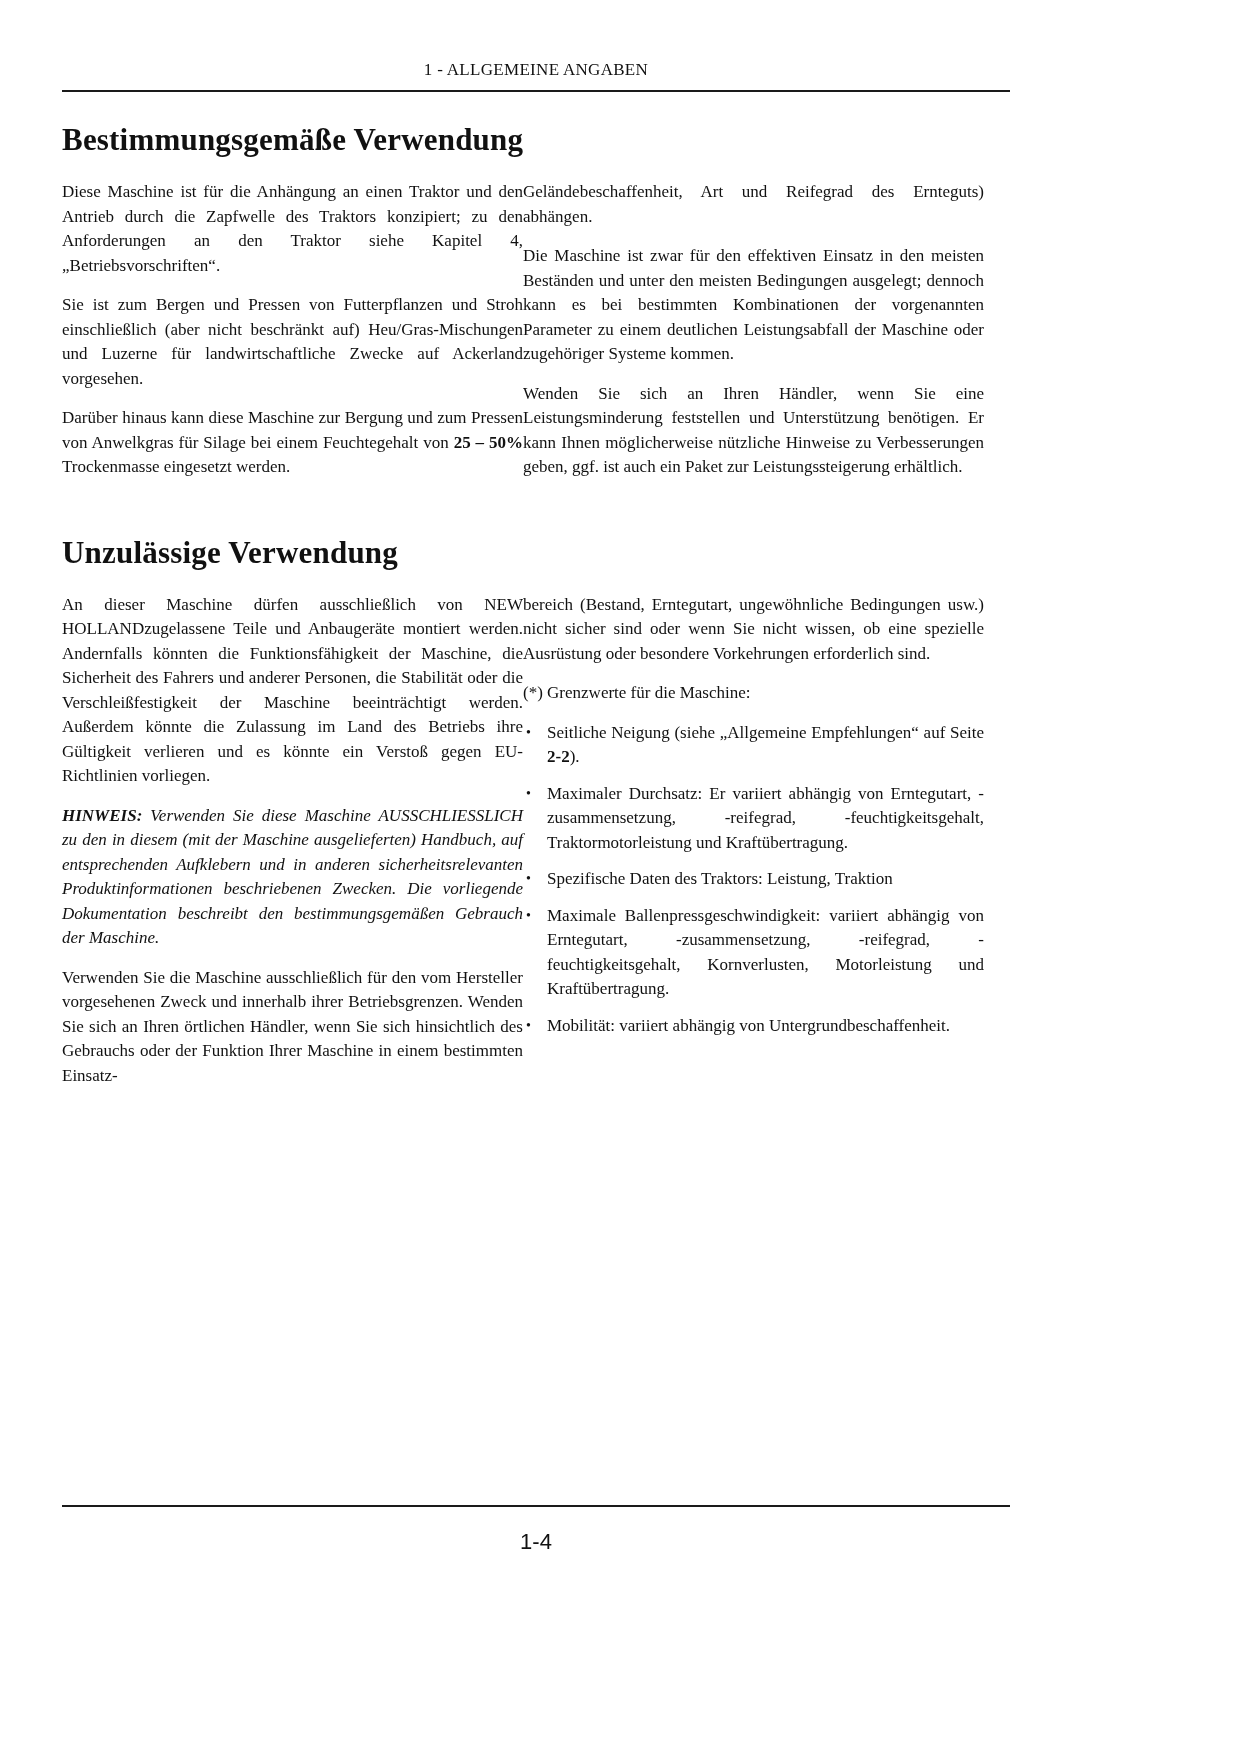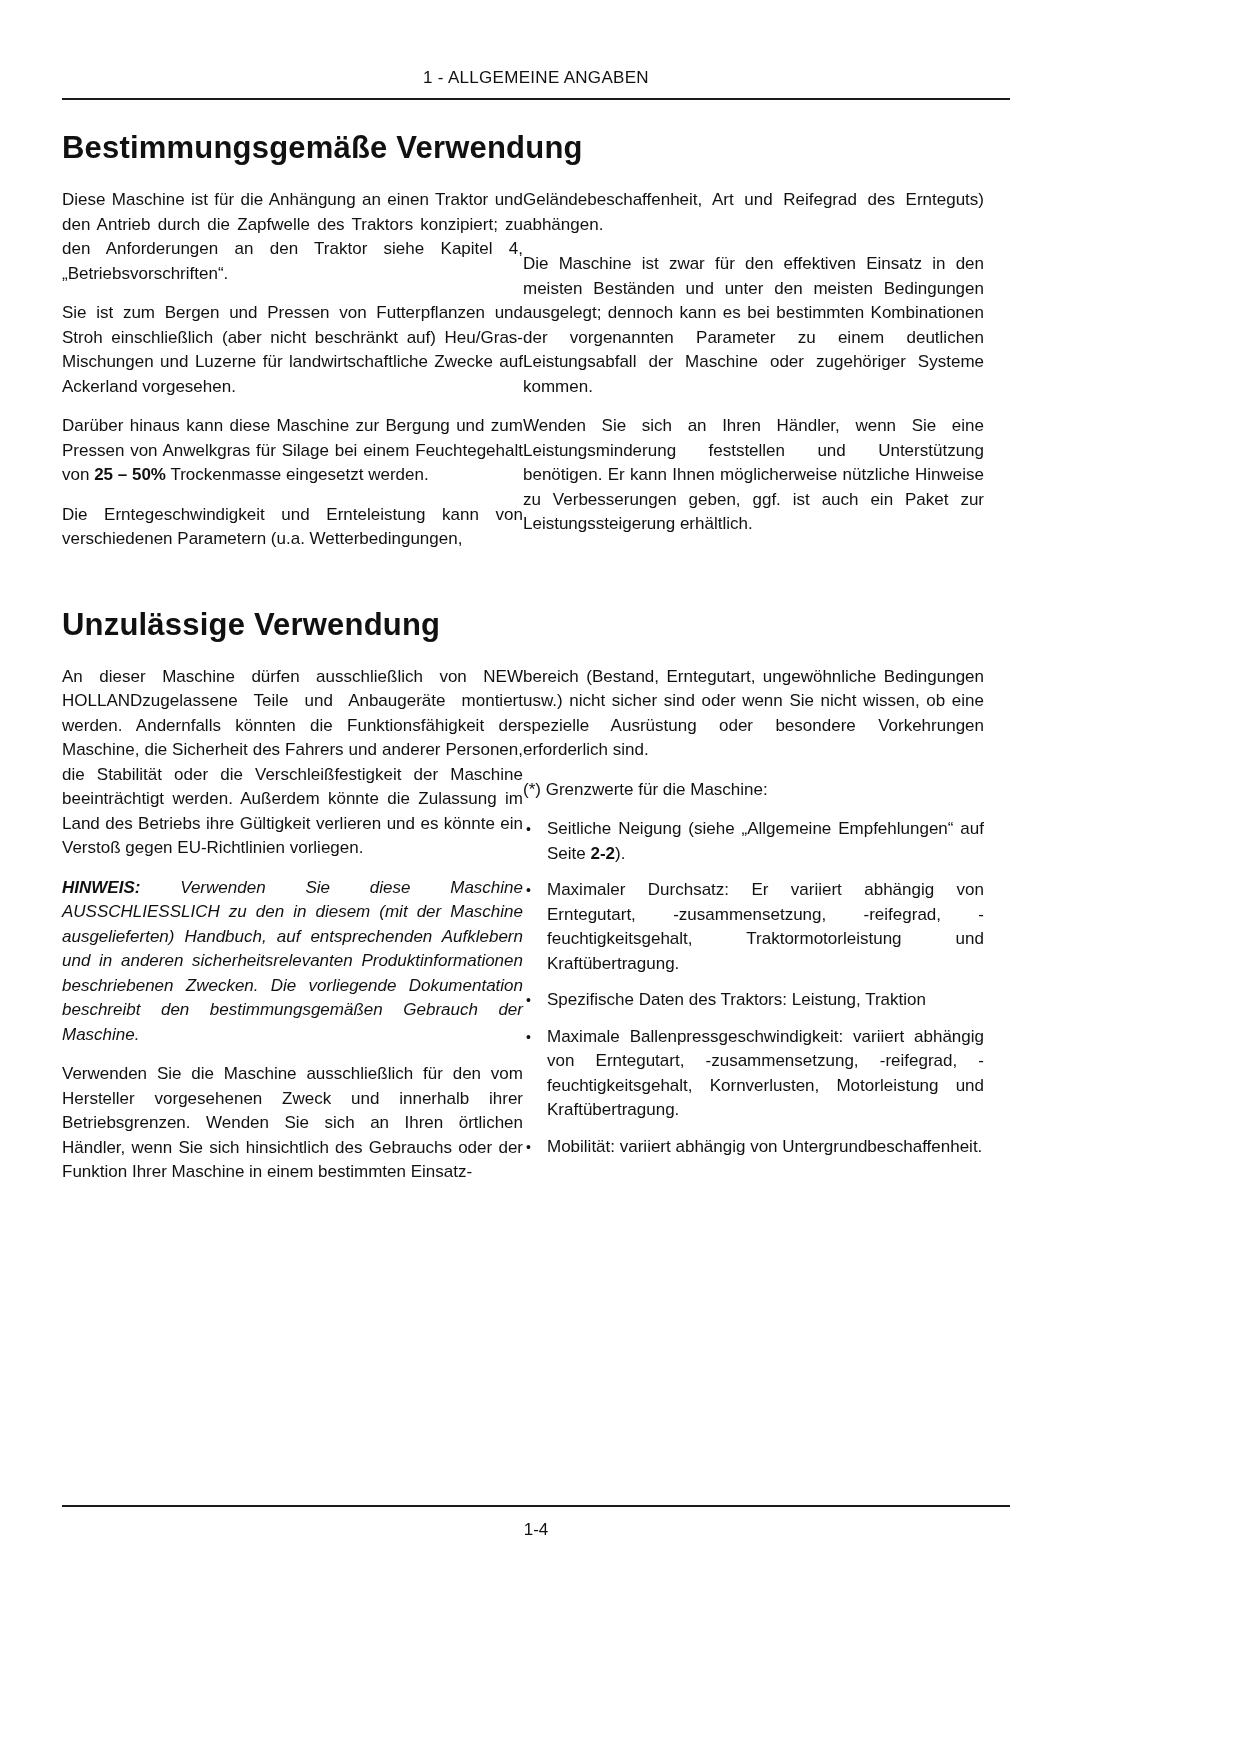--- a/index.html
+++ b/index.html
@@ -12,22 +12,23 @@
   .page {
     position: relative;
     width: 1241px;
     height: 1754px;
     background: #ffffff;
     overflow: hidden;
   }
   .content {
     position: absolute;
     left: 62px;
-    top: 8px;
+    top: 0;
     width: 948px;
+    font-family: Liberation Serif, serif;
   }
   .doc-header {
     text-align: center;
     padding-top: 60px;
     font-size: 17px;
     letter-spacing: 0.3px;
   }
   .rule {
     border: none;
     border-top: 2px solid #1a1a1a;
@@ -79,22 +80,22 @@
     -webkit-hyphens: auto;
   }
   .doc-footer {
     position: absolute;
     left: 62px;
     top: 1505px;
     width: 948px;
   }
   .footer-text {
     text-align: center;
-    font-size: 17px;
-    margin-top: 13px;
+    font-size: 22px;
+    margin-top: 22px;
   }
 </style>
 </head>
 <body>
 
 <div class="page">
   <div class="content">
 
     <header>
       <div class="doc-header">1 - ALLGEMEINE ANGABEN</div>
@@ -102,21 +103,20 @@
     </header>
 
     <main>
       <section class="doc-section">
         <h1 class="section-title">Bestimmungsgemäße Verwendung</h1>
         <div class="cols">
           <div class="col">
               <p class="para"><span>Diese Maschine ist für die Anhängung an einen Traktor und den Antrieb durch die Zapfwelle des Traktors konzipiert; zu den Anforderungen an den Traktor siehe Kapitel 4, „Betriebsvorschriften“.</span></p>
               <p class="para"><span>Sie ist zum Bergen und Pressen von Futterpflanzen und Stroh einschließlich (aber nicht beschränkt auf) Heu/Gras-Mischungen und Luzerne für landwirtschaftliche Zwecke auf Ackerland vorgesehen.</span></p>
               <p class="para"><span>Darüber hinaus kann diese Maschine zur Bergung und zum Pressen von Anwelkgras für Silage bei einem Feuchtegehalt von </span><span class="b">25 – 50%</span><span> Trockenmasse eingesetzt werden.</span></p>
-              <p class="para"><span>Die Erntegeschwindigkeit und Ernteleistung kann von verschiedenen Parametern (u.a. Wetterbedingungen,</span></p>
             </div>
           <div class="col">
               <p class="para"><span>Geländebeschaffenheit, Art und Reifegrad des Ernteguts) abhängen.</span></p>
               <p class="para"><span>Die Maschine ist zwar für den effektiven Einsatz in den meisten Beständen und unter den meisten Bedingungen ausgelegt; dennoch kann es bei bestimmten Kombinationen der vorgenannten Parameter zu einem deutlichen Leistungsabfall der Maschine oder zugehöriger Systeme kommen.</span></p>
               <p class="para"><span>Wenden Sie sich an Ihren Händler, wenn Sie eine Leistungsminderung feststellen und Unterstützung benötigen. Er kann Ihnen möglicherweise nützliche Hinweise zu Verbesserungen geben, ggf. ist auch ein Paket zur Leistungssteigerung erhältlich.</span></p>
             </div>
         </div>
       </section>
 
       <section class="doc-section">

